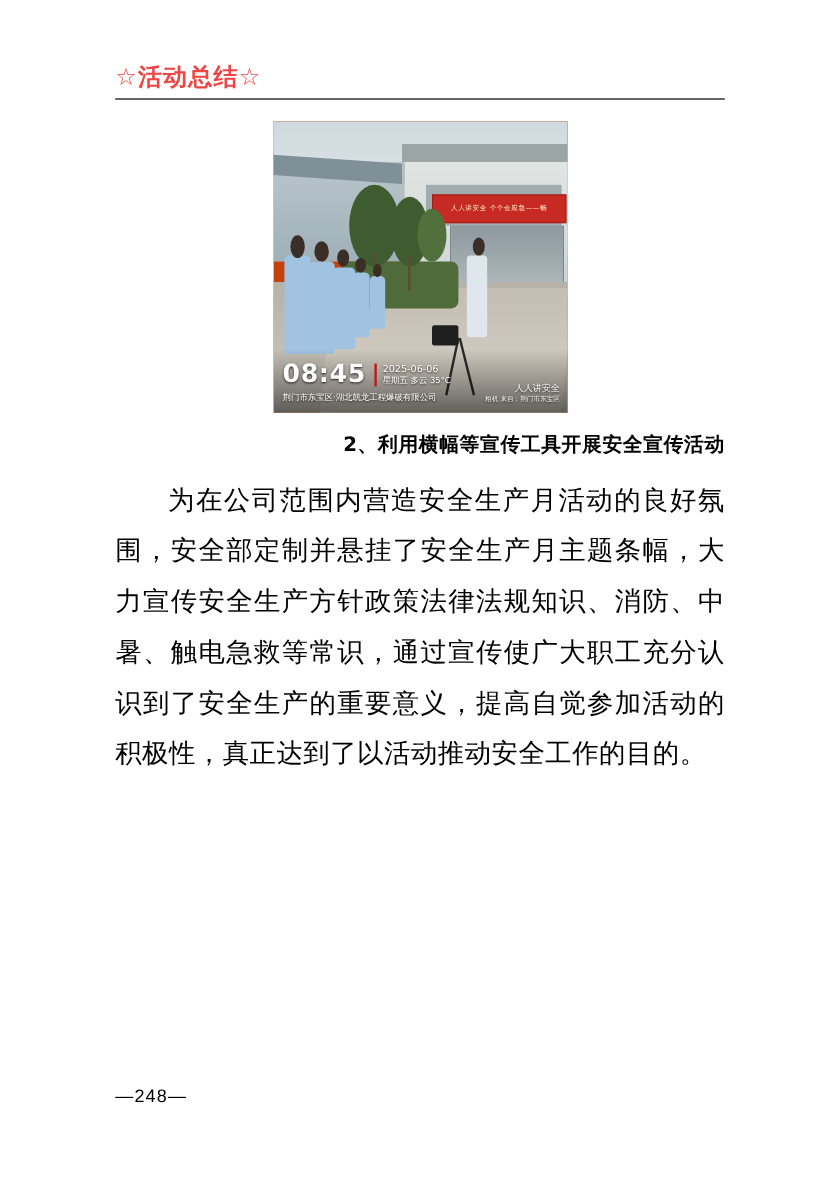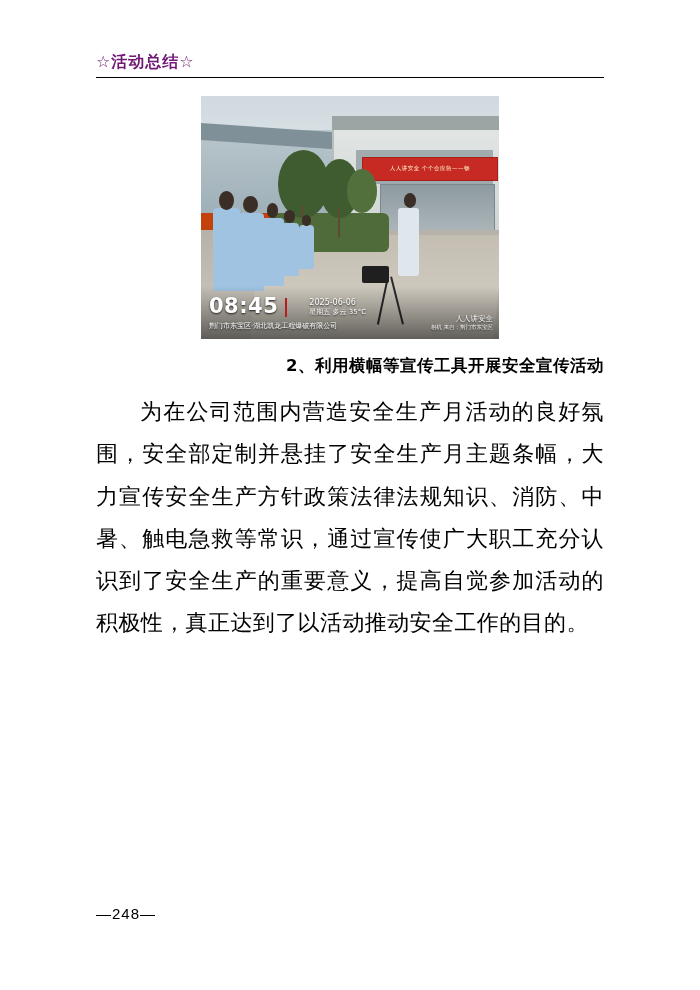--- a/index.html
+++ b/index.html
@@ -20,36 +20,36 @@
   .content {
     position: absolute;
     left: 96px;
     top: 0;
     width: 508px;
     height: 990px;
   }
   .doc-title {
     margin-top: 52px;
     font-family: "DejaVu Sans", "Liberation Sans", sans-serif;
-    font-size: 16px;
+    font-size: 20px;
     font-weight: bold;
     letter-spacing: 1px;
     line-height: 1.2;
-    color: #701a75;
+    color: #ef4444;
   }
   .title-rule {
     margin-top: 6px;
     border-bottom: 1.6px solid #000;
     width: 508px;
   }
 
   
   .photo-wrap {
     margin: 18px auto 4px auto;
-    width: 298px;
+    width: 245px;
     height: 243px;
     position: relative;
     overflow: hidden;
     background: #c2410c;
   }
   .sky {
     position: absolute; left: 0; top: 0; width: 100%; height: 46%;
     background: linear-gradient(#cfd9de, #e7ecee);
   }
   .bldg-left {
@@ -178,21 +178,21 @@
     font-family: "DejaVu Sans", "Liberation Sans", sans-serif;
   }
   .stamp-time {
     font-size: 21px;
     font-weight: bold;
     letter-spacing: .5px;
     line-height: 1;
   }
   .stamp-right {
     border-left: 2px solid #b91c1c;
-    padding-left: 22px;
+    padding-left: 5px;
     line-height: 1.25;
   }
   .stamp-date { font-size: 8px; }
   .stamp-meta { font-size: 7px; }
   .stamp-addr {
     position: absolute;
     left: 8px;
     bottom: 8px;
     color: #ffffff;
     font-size: 7px;

